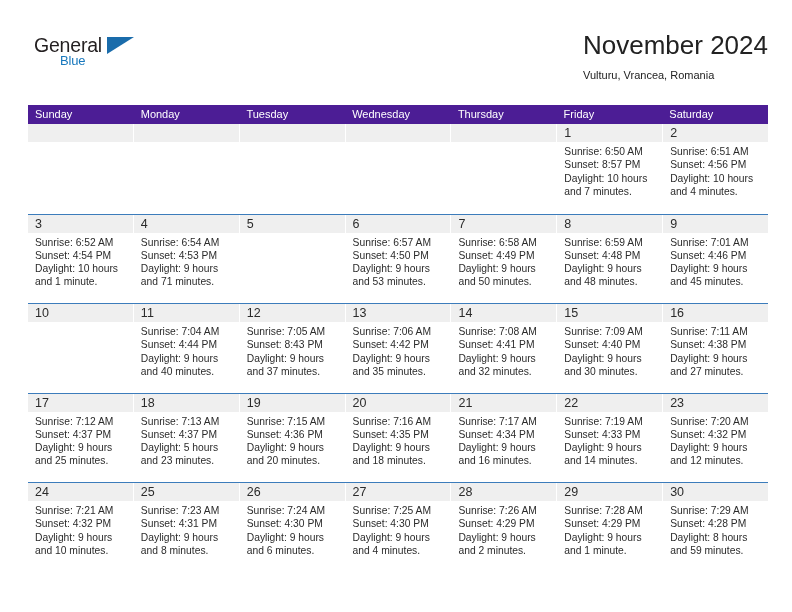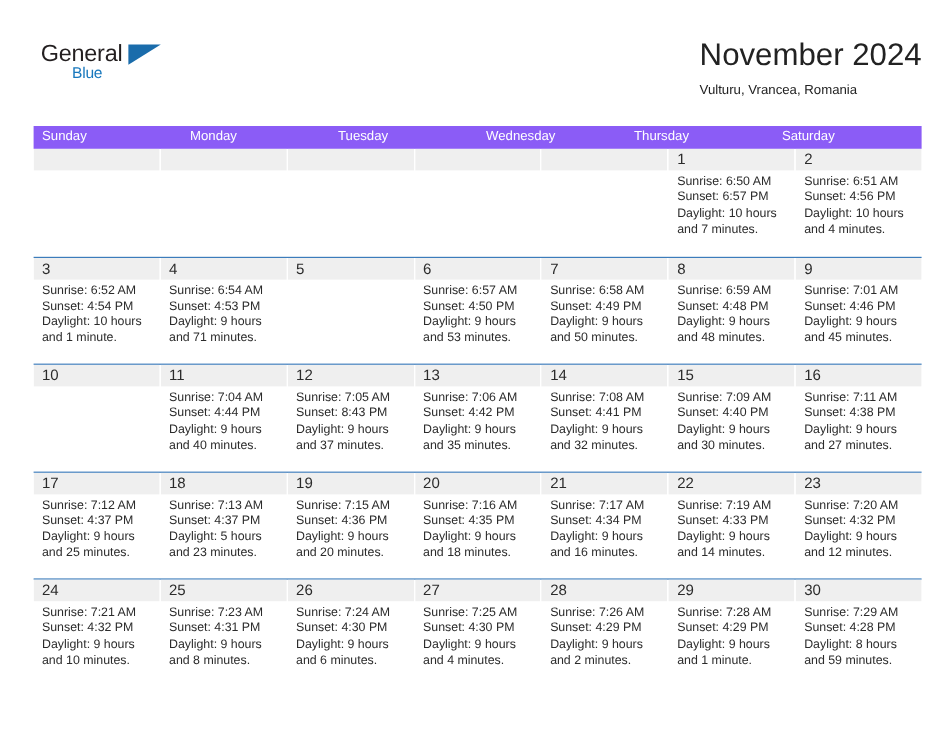--- a/index.html
+++ b/index.html
@@ -91,21 +91,21 @@
   
   .calendar {
     position: absolute;
     left: 28px;
     top: 105px;
     width: 740px;
   }
 
   .weekday-header {
     display: flex;
-    background: #8b5cf6;
+    background: #4c1d95;
     height: 19px;
   }
   .weekday-cell {
     flex: 1 1 0;
     color: #ffffff;
     font-size: 11px;
     line-height: 19px;
     padding-left: 7px;
     box-sizing: border-box;
     white-space: nowrap;
@@ -180,20 +180,21 @@
 
   </div>
 
   <div class="calendar">
     <div class="weekday-header" id="weekday-header">
         <div class="weekday-cell">Sunday</div>
         <div class="weekday-cell">Monday</div>
         <div class="weekday-cell">Tuesday</div>
         <div class="weekday-cell">Wednesday</div>
         <div class="weekday-cell">Thursday</div>
+        <div class="weekday-cell">Friday</div>
         <div class="weekday-cell">Saturday</div>
       </div>
     <div id="weeks-container">
         <div class="week-row">
           <div class="day-cell empty">
             <div class="day-number"></div>
           </div>
           <div class="day-cell empty">
             <div class="day-number"></div>
           </div>
@@ -203,21 +204,21 @@
           <div class="day-cell empty">
             <div class="day-number"></div>
           </div>
           <div class="day-cell empty">
             <div class="day-number"></div>
           </div>
           <div class="day-cell">
             <div class="day-number">1</div>
             <div class="day-info">
               <div>Sunrise: 6:50 AM</div>
-              <div>Sunset: 6:57 PM</div>
+              <div>Sunset: 8:57 PM</div>
               <div class="wrap">Daylight: 10 hours and 7 minutes.</div>
             </div>
           </div>
           <div class="day-cell">
             <div class="day-number">2</div>
             <div class="day-info">
               <div>Sunrise: 6:51 AM</div>
               <div>Sunset: 4:56 PM</div>
               <div class="wrap">Daylight: 10 hours and 4 minutes.</div>
             </div>

